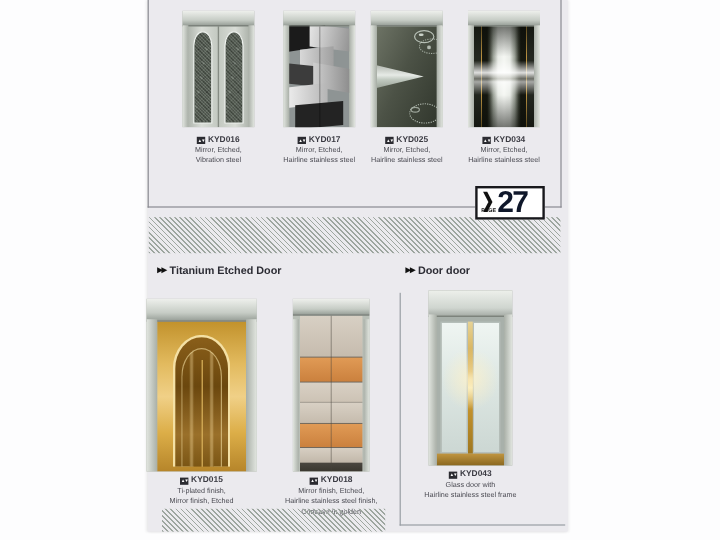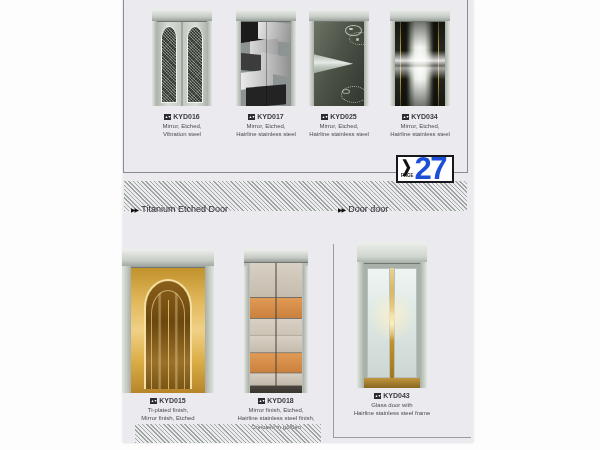--- a/index.html
+++ b/index.html
@@ -18,24 +18,24 @@
   .hatch2 { position:absolute; left:12px; top:424px; width:186px; height:19px; }
 
   
   .badge { position:absolute; left:273px; top:155px; width:58px; z-index:5; }
   .badge-black { background:#141418; color:#fff; font-size:8px; font-weight:bold; line-height:1.35;
                  padding:3px 4px 4px 5px; border:1px solid #000; }
   .badge-white { background:#fff; border:2px solid #18181c; height:28px; display:flex; align-items:center; padding:0 2px 0 3px; }
   .badge-arrow-col { display:flex; flex-direction:column; align-items:flex-start; line-height:1; }
   .badge-arrow { font-size:13px; font-weight:bold; color:#111; transform:scaleY(1.25); }
   .badge-page { font-size:4.5px; font-weight:bold; color:#111; margin-top:1px; }
-  .badge-num { font-size:31px; font-weight:bold; letter-spacing:-1.5px; color:#1d4ed8; margin-left:1px; }
-
-  
-  .sec-title { position:absolute; top:204px; font-size:9px; font-weight:normal; color:#2c2c34;
+  .badge-num { font-size:25px; font-weight:bold; letter-spacing:-1.5px; color:#0f172a; margin-left:1px; }
+
+  
+  .sec-title { position:absolute; top:220px; font-size:9px; font-weight:bold; color:#2c2c34;
                display:flex; align-items:center; gap:3px; }
   .sec-marker { font-size:6px; color:#111; letter-spacing:-1px; }
 
   
   .cell { position:absolute; text-align:center; }
   .pcode { margin-top:7px; font-size:7px; font-weight:bold; color:#3a3a42;
            display:flex; justify-content:center; align-items:center; gap:2px; }
   .elv-icon { display:inline-block; width:7px; height:6px; background:#2b2b31; color:#fff;
               font-size:3.5px; line-height:6px; text-align:center; letter-spacing:-0.5px; }
   .pdesc { margin-top:2px; font-size:6px; line-height:1.4; color:#4a4a52; }

